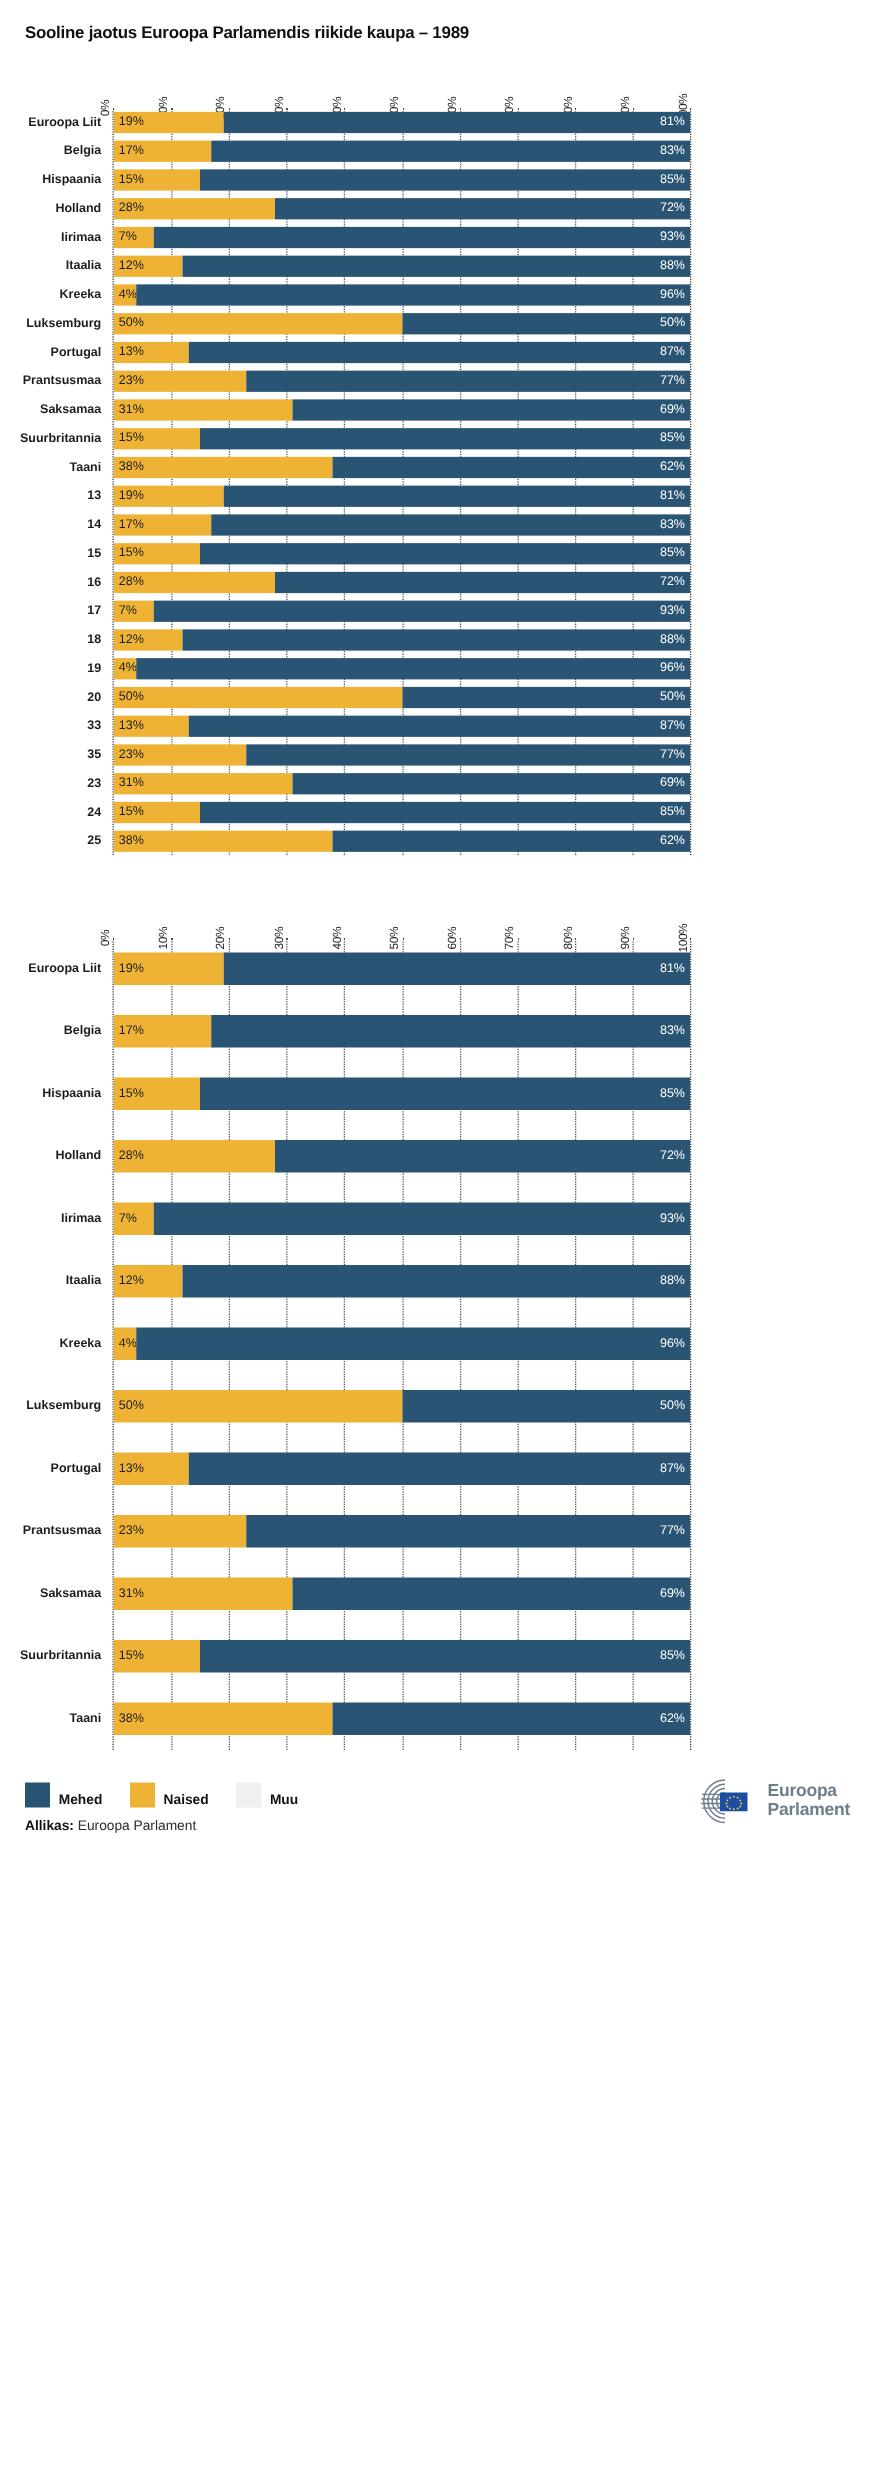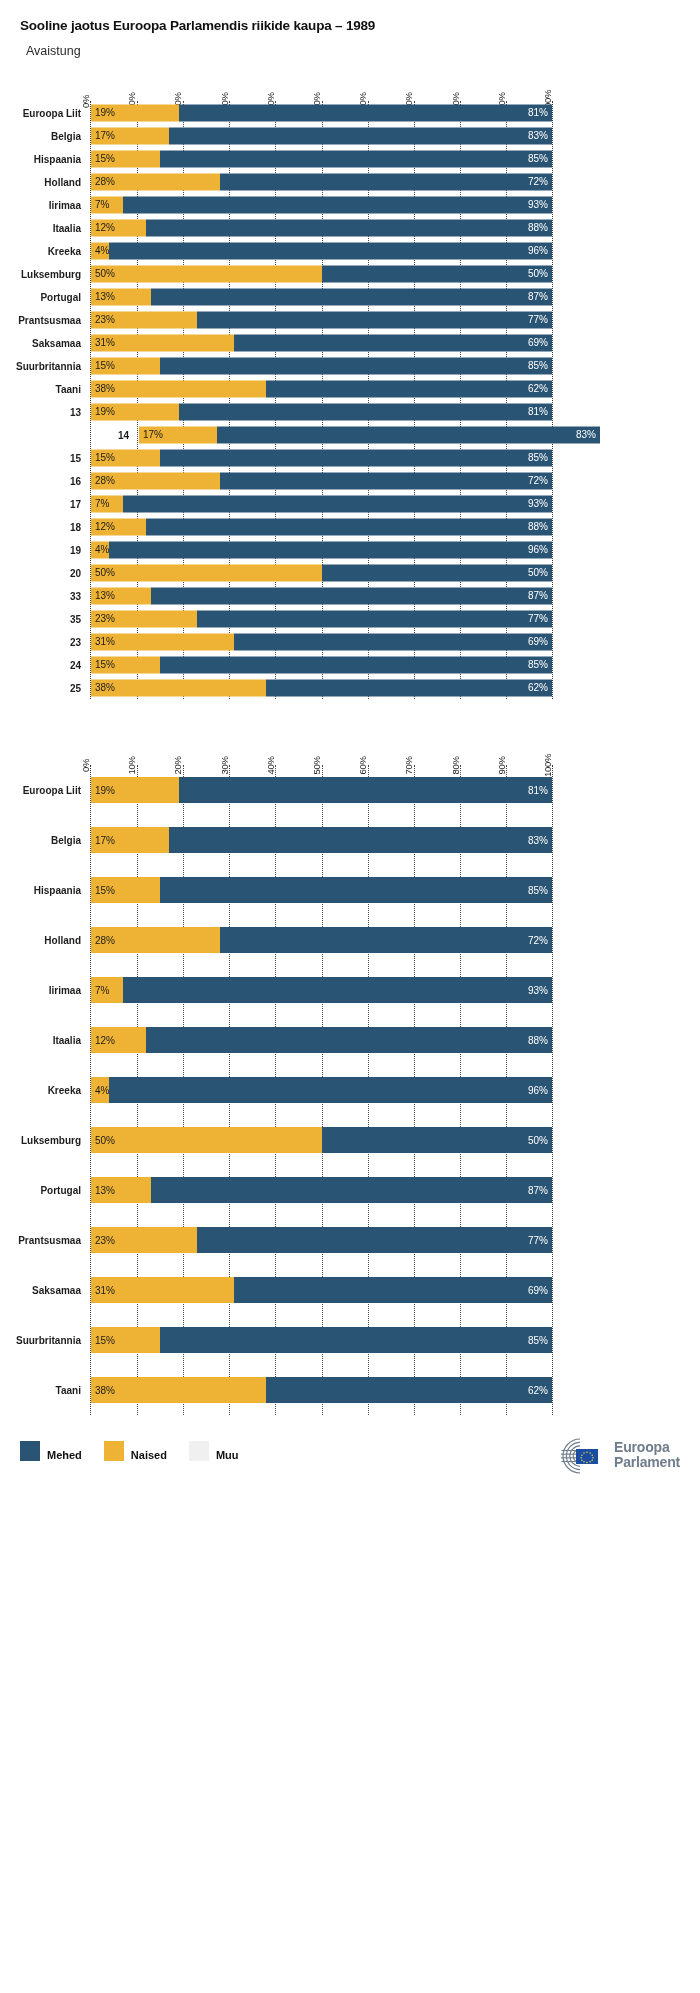--- a/index.html
+++ b/index.html
@@ -168,21 +168,20 @@
     letter-spacing: -0.2px;
   }
 </style>
 </head>
 <body>
 
 <div class="page">
 
   <div class="header">
     <div class="chart-title">Sooline jaotus Euroopa Parlamendis riikide kaupa – 1989</div>
-    <div class="chart-subtitle">Avaistung</div>
   </div>
 
   <div class="chart-block">
     <div class="axis-row">
         <span class="axis-tick-label" style="left: 0%;">0%</span>
         <span class="axis-tick-label" style="left: 10%;">10%</span>
         <span class="axis-tick-label" style="left: 20%;">20%</span>
         <span class="axis-tick-label" style="left: 30%;">30%</span>
         <span class="axis-tick-label" style="left: 40%;">40%</span>
         <span class="axis-tick-label" style="left: 50%;">50%</span>
@@ -352,21 +351,21 @@
           <div class="row-label">13</div>
           <div class="bar-track" style="height: 17px;">
             <div class="seg seg-women" style="width: 19%;">
               <span class="lbl-left">19%</span>
             </div>
             <div class="seg seg-men" style="width: 81%;">
               <span class="lbl-right">81%</span>
             </div>
           </div>
         </div>
-        <div class="bar-row" style="height: 23px; margin-left: 48px;">
+        <div class="bar-row" style="height: 23px;">
           <div class="row-label">14</div>
           <div class="bar-track" style="height: 17px;">
             <div class="seg seg-women" style="width: 17%;">
               <span class="lbl-left">17%</span>
             </div>
             <div class="seg seg-men" style="width: 83%;">
               <span class="lbl-right">83%</span>
             </div>
           </div>
         </div>
@@ -675,20 +674,23 @@
         </div>
         <div class="legend-item">
           <span class="legend-swatch" style="background: rgb(238, 179, 52);"></span>
           <span class="legend-label">Naised</span>
         </div>
         <div class="legend-item">
           <span class="legend-swatch" style="background: rgb(240, 240, 240);"></span>
           <span class="legend-label">Muu</span>
         </div>
       </div>
+    <div class="source-line">
+      <b>Allikas:</b><span> Euroopa Parlament</span>
+    </div>
 
     <div class="ep-logo">
       <svg class="ep-mark" viewBox="0 0 56 40">
         <g fill="none" stroke="#6f7d8c" stroke-width="1.15">
           <path d="M30 4 A17 17 0 0 0 13 21 A17 17 0 0 0 30 38"></path>
           <path d="M30 7.4 A13.6 13.6 0 0 0 16.4 21 A13.6 13.6 0 0 0 30 34.6"></path>
           <path d="M30 10.8 A10.2 10.2 0 0 0 19.8 21 A10.2 10.2 0 0 0 30 31.2"></path>
           <path d="M30 14.2 A6.8 6.8 0 0 0 23.2 21 A6.8 6.8 0 0 0 30 27.8"></path>
         </g>
         <g stroke="#6f7d8c" stroke-width="1.1">

